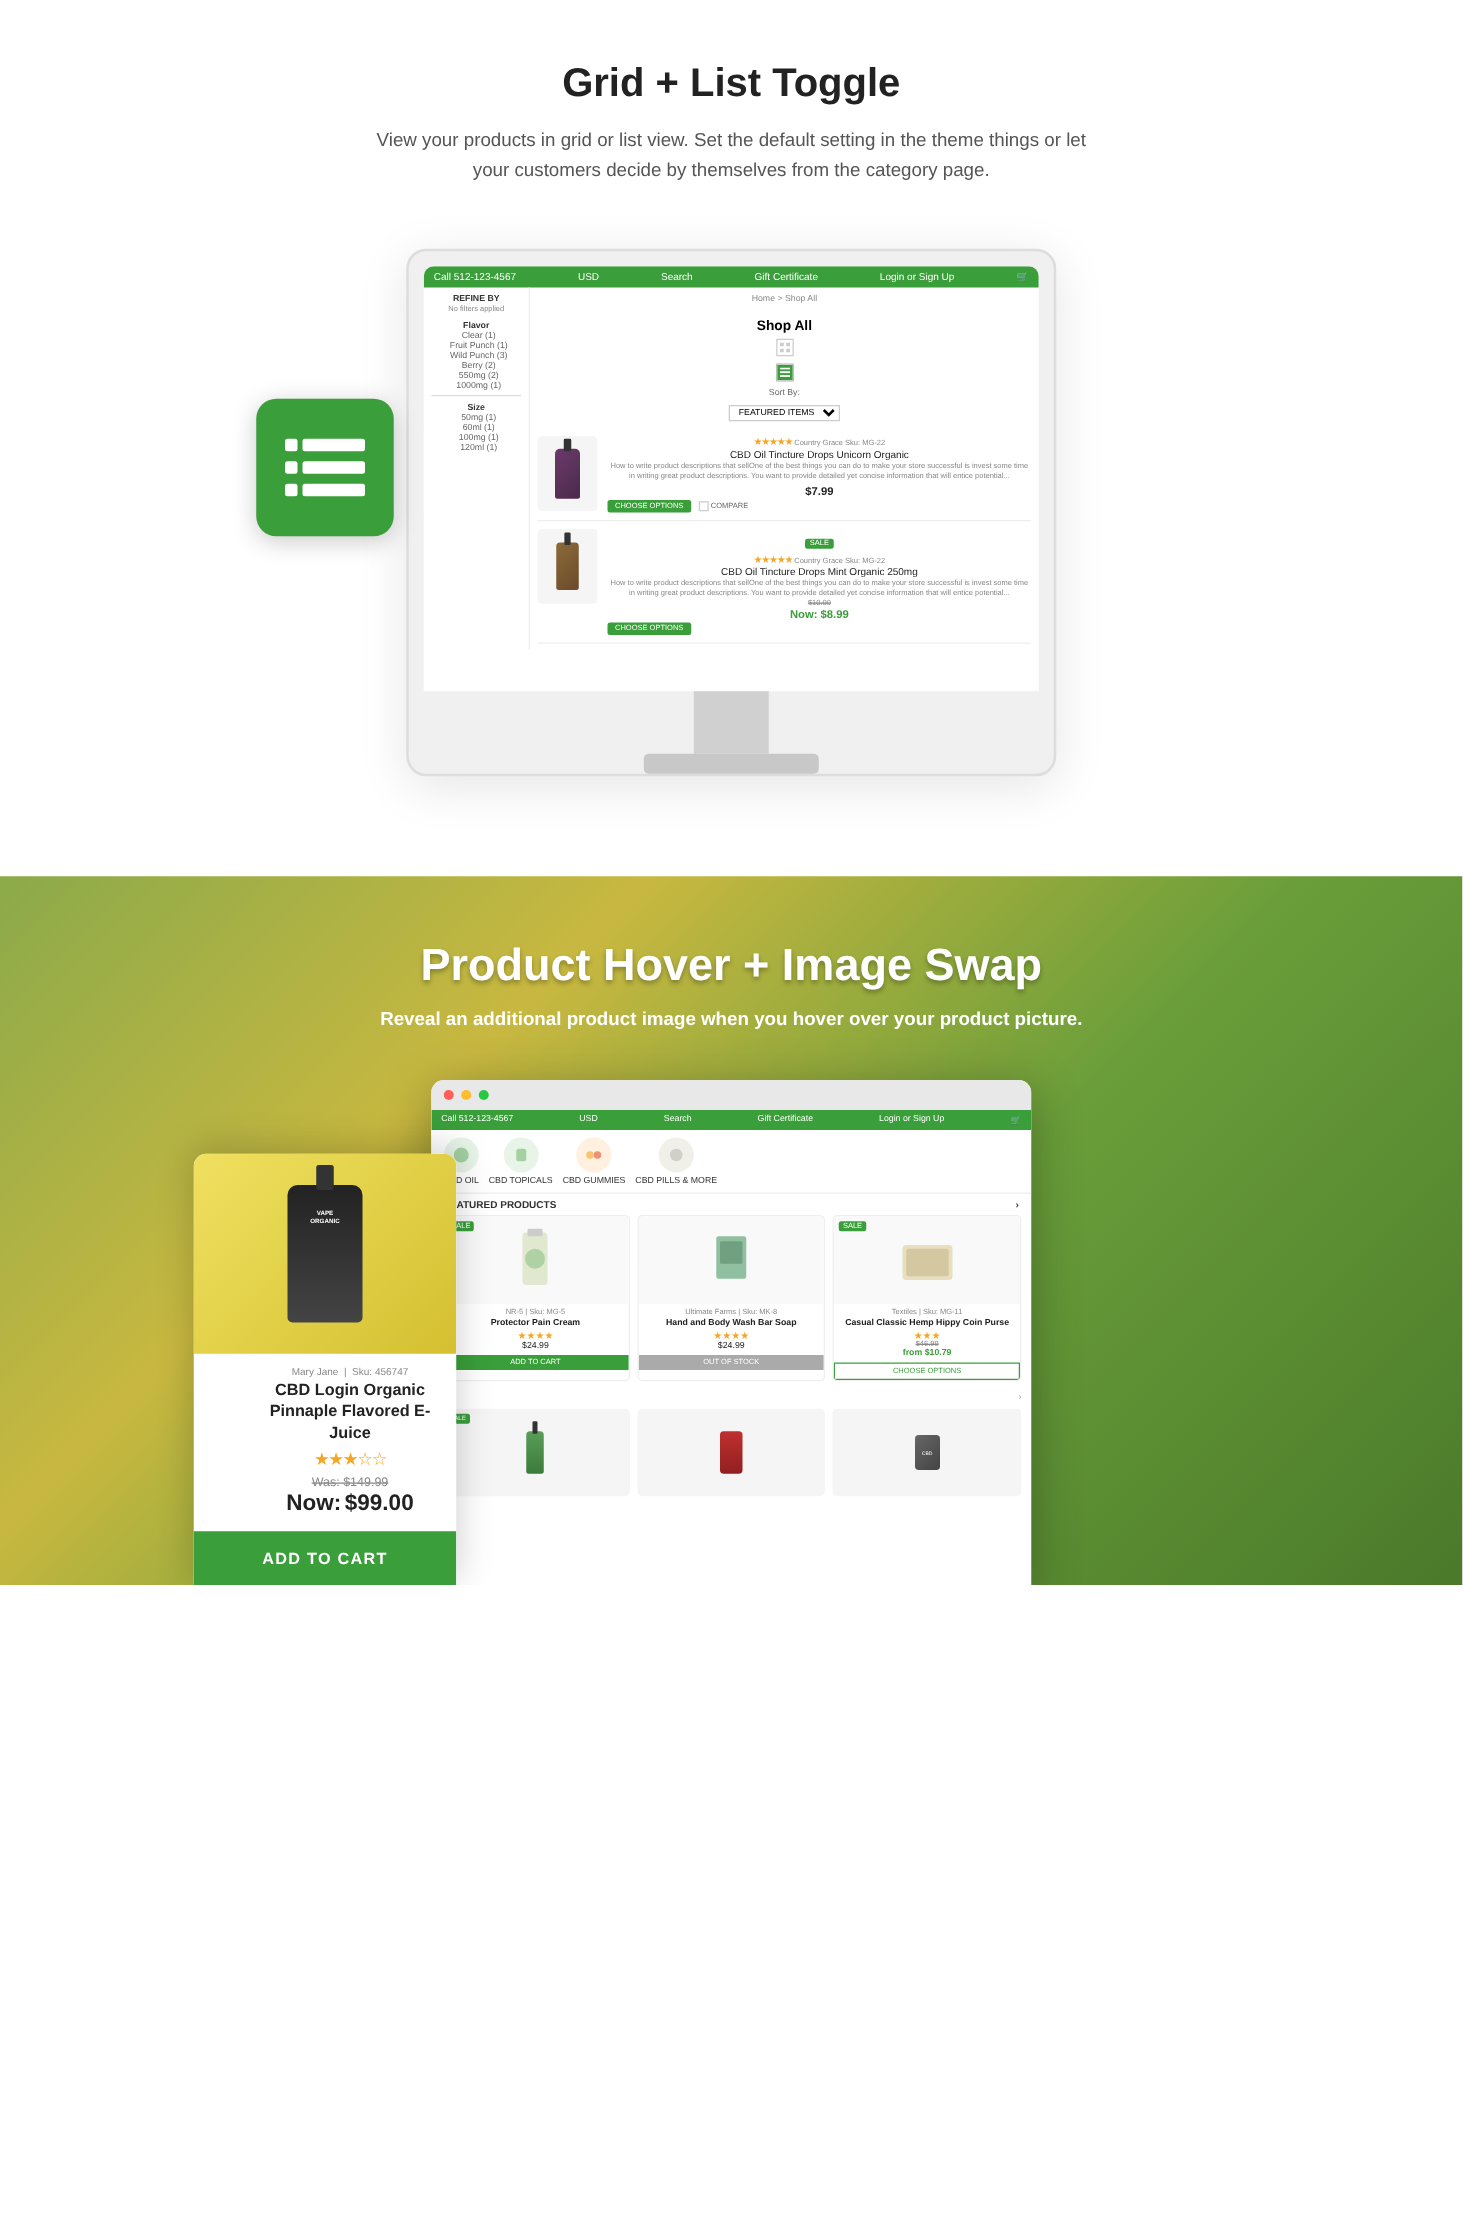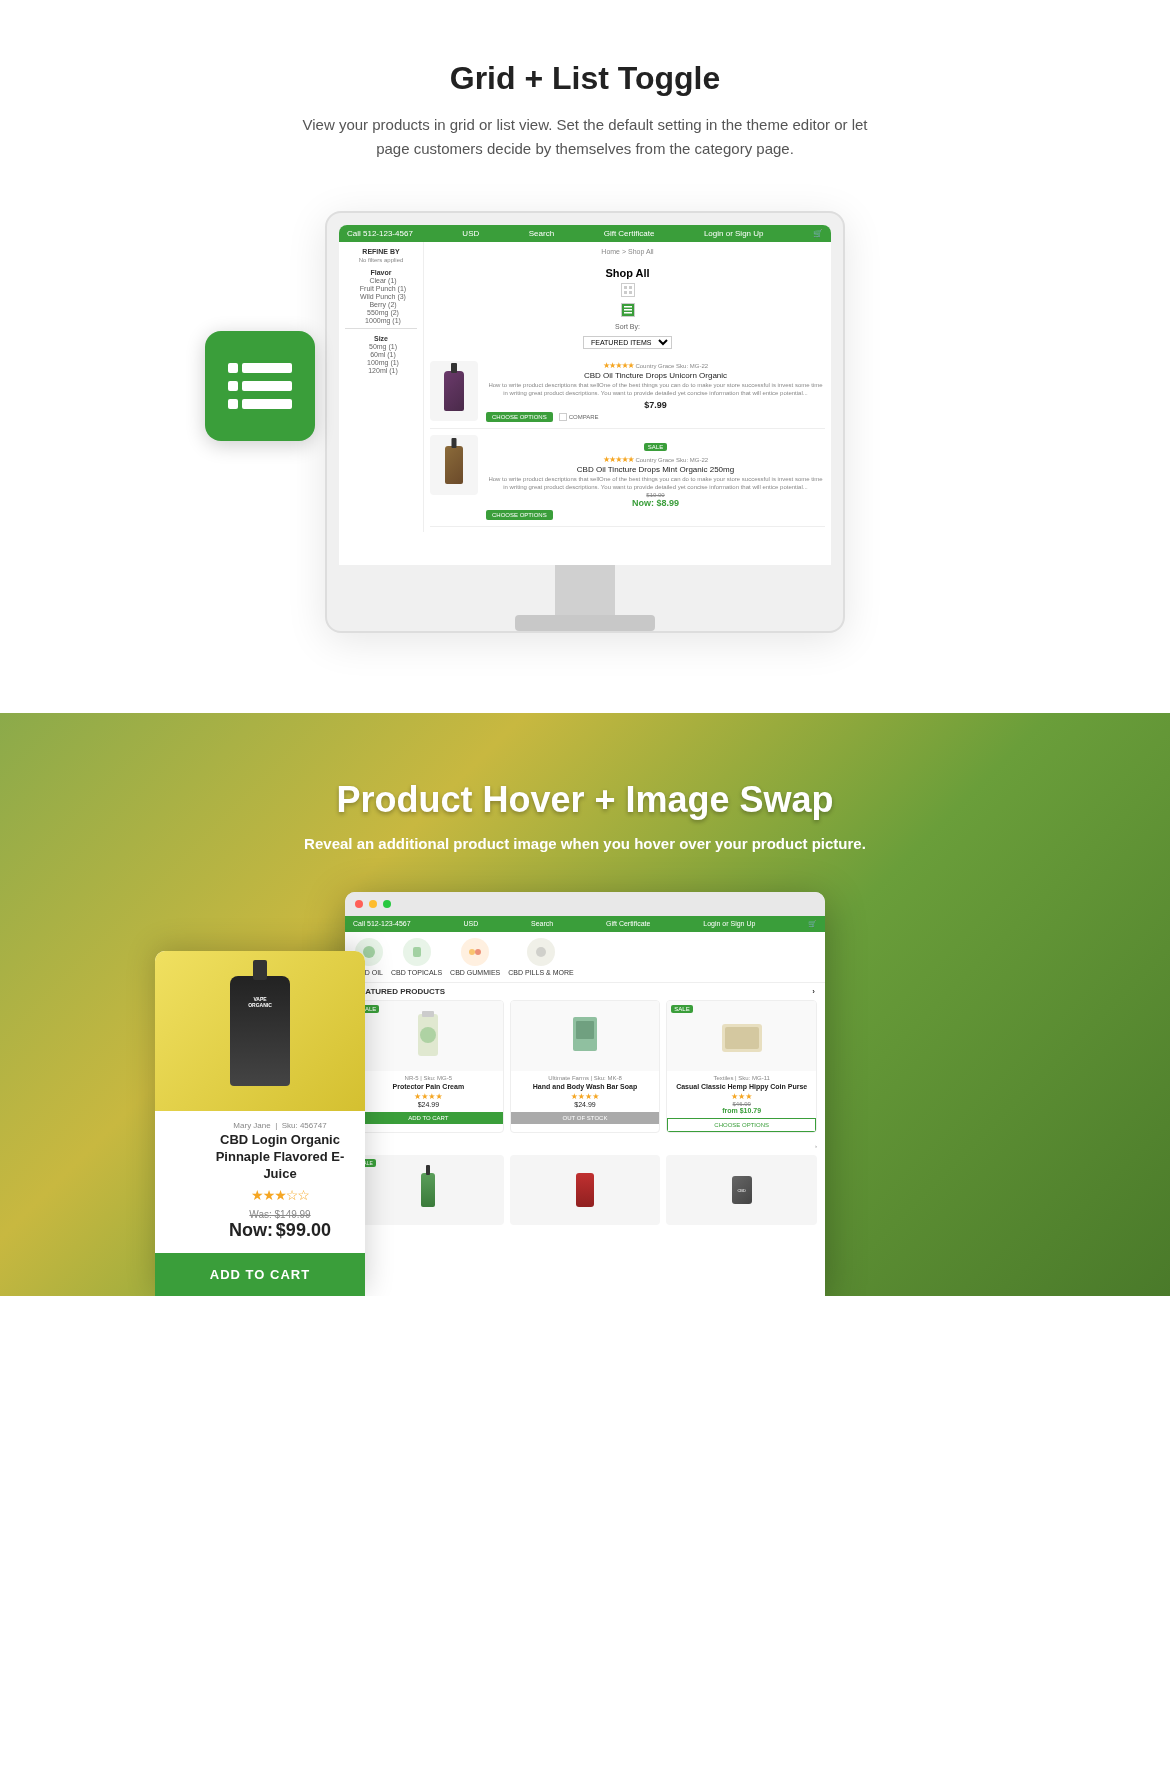--- a/index.html
+++ b/index.html
@@ -1,21 +1,21 @@
 <!DOCTYPE html>
 <html><head>
   <meta charset="utf-8">
   <style>
     * { box-sizing: border-box; margin: 0; padding: 0; }
     body { font-family: -apple-system, BlinkMacSystemFont, 'Segoe UI', sans-serif; background: #fff; width: 1170px; }
 
     
     .section-1 {
       background: #fff;
-      padding: 60px 20px 80px;
+      padding: 48px 20px 80px;
       text-align: center;
     }
     .section-1 h1 {
       font-size: 32px;
       font-weight: 700;
       color: #222;
       margin-bottom: 16px;
     }
     .section-1 p {
       font-size: 15px;
@@ -227,21 +227,21 @@
       border-radius: 2px;
       display: inline-block;
       margin-bottom: 2px;
     }
     .was-price { font-size: 6px; color: #888; text-decoration: line-through; }
     .now-price { font-size: 9px; font-weight: 700; color: #3a9e3a; }
 
     
     .section-2 {
       background: linear-gradient(135deg, #8baa4a 0%, #c8b840 30%, #6a9e3a 60%, #4a7a2a 100%);
-      padding: 66px 20px 0;
+      padding: 50px 20px 0;
       text-align: center;
       position: relative;
       overflow: hidden;
     }
     .section-2 h2 {
       font-size: 36px;
       font-weight: 800;
       color: #fff;
       margin-bottom: 14px;
       text-shadow: 0 2px 4px rgba(0,0,0,0.3);
@@ -510,21 +510,21 @@
       justify-content: center;
       font-size: 4px;
       color: #fff;
     }
   </style>
 </head>
 <body>
 
 <div class="section-1">
   <h1>Grid + List Toggle</h1>
-  <p>View your products in grid or list view. Set the default setting in the theme editor or let page customers decide by themselves from the category page.</p>
+  <p>View your products in grid or list view. Set the default setting in the theme things or let your customers decide by themselves from the category page.</p>
 
   <div class="monitor-wrapper">
 
     <div class="list-icon-badge">
       <div class="list-row">
         <div class="dot"></div>
         <div class="bar"></div>
       </div>
       <div class="list-row">
         <div class="dot"></div>

